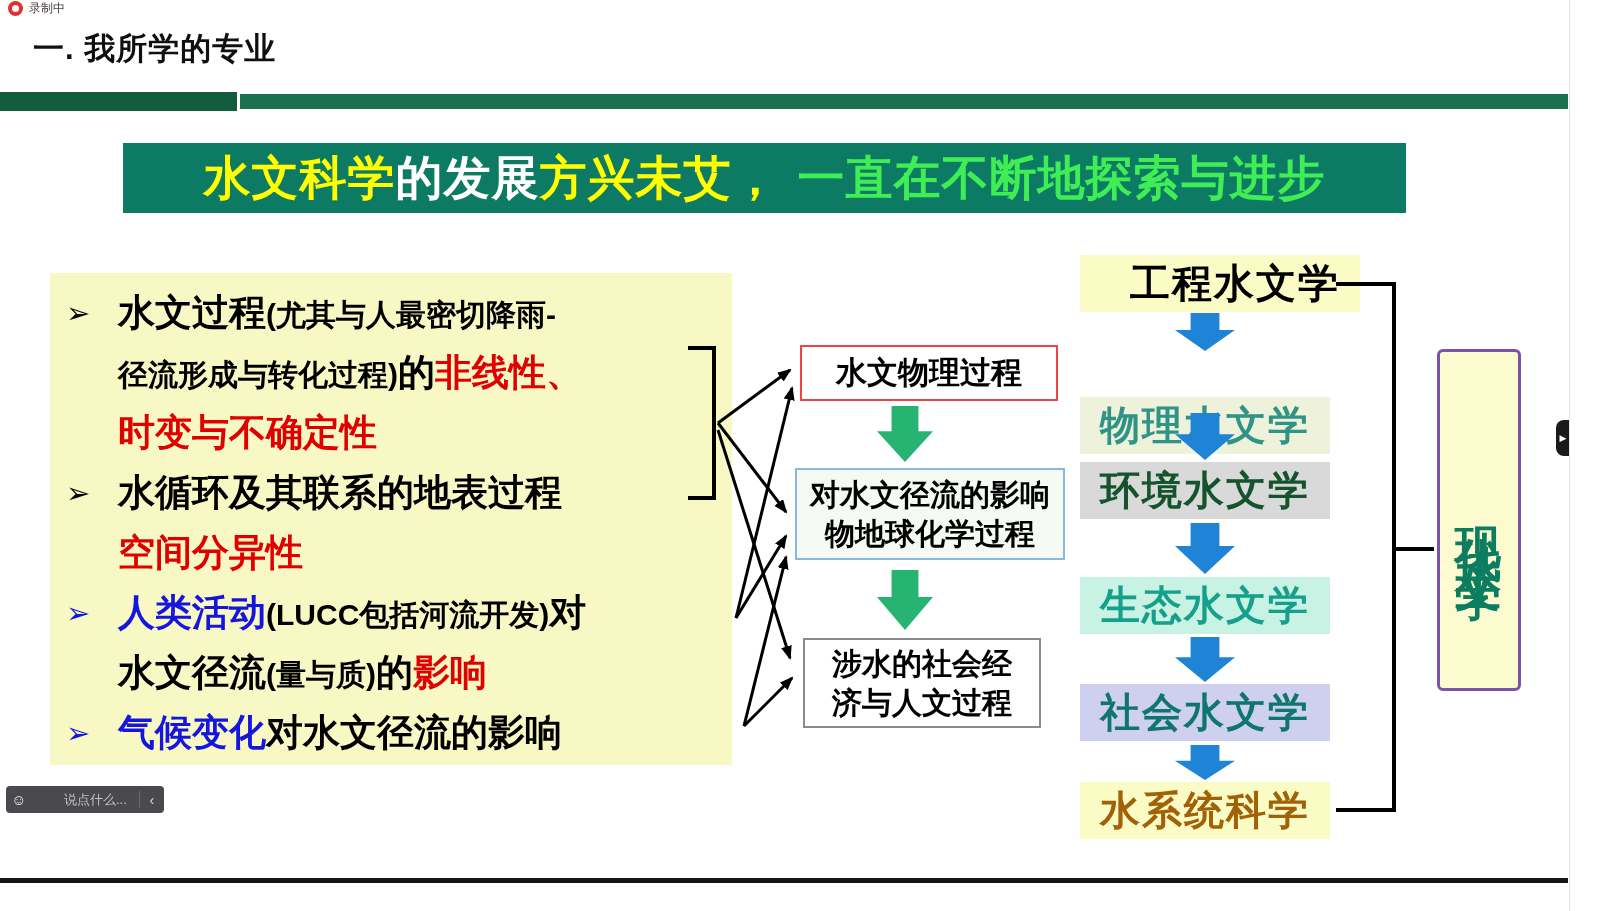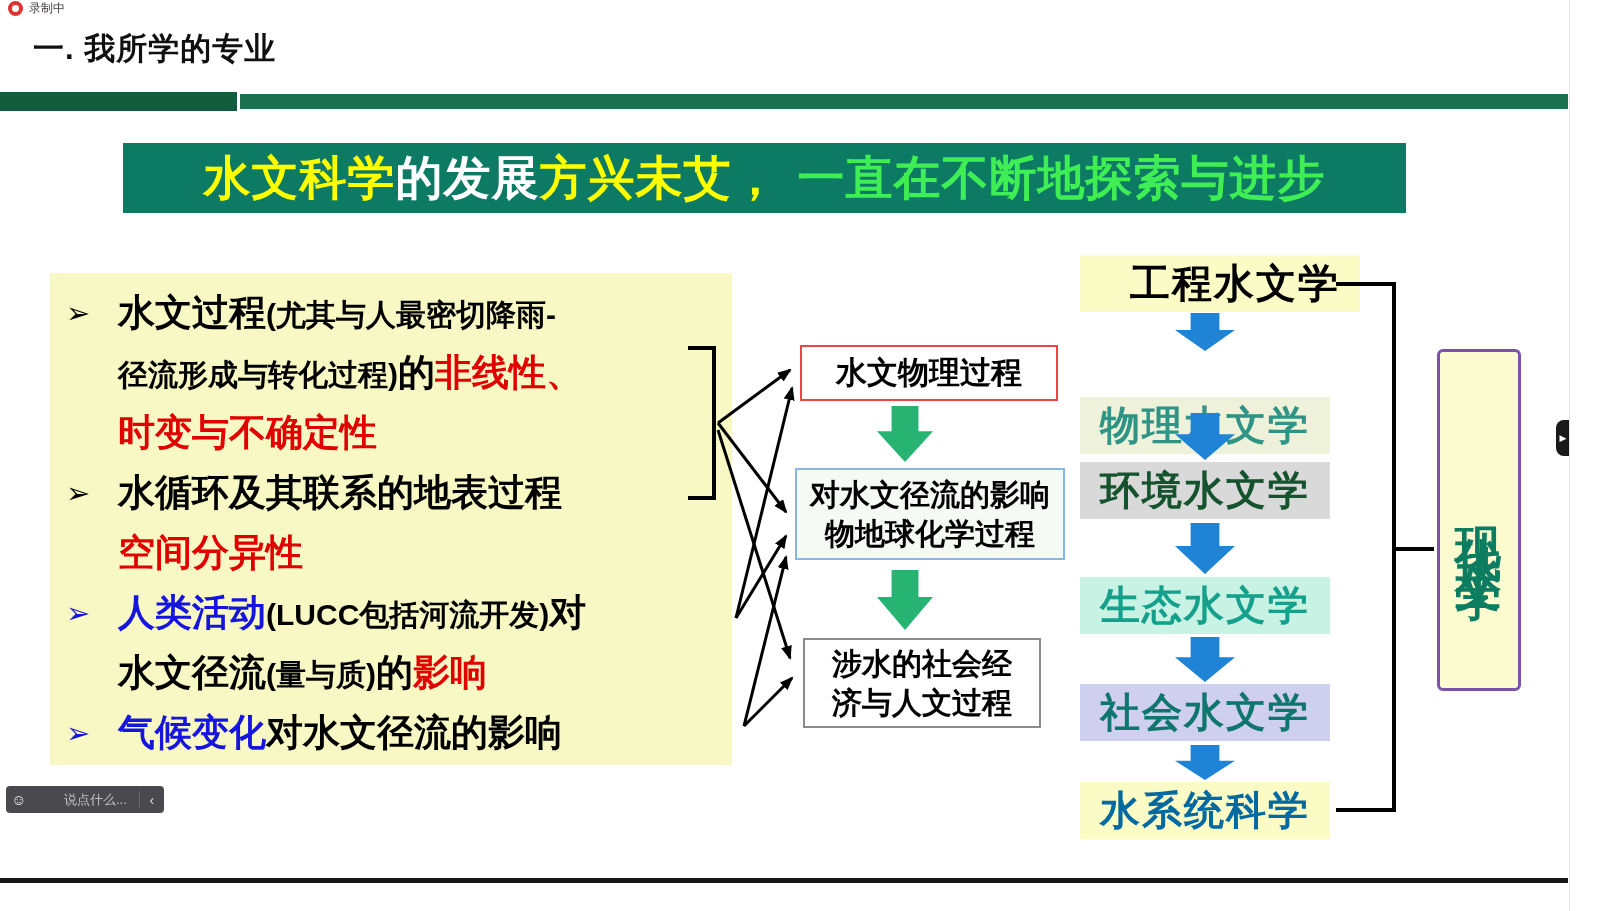--- a/index.html
+++ b/index.html
@@ -160,21 +160,21 @@
   </div>
   <div class="block-arrow ba ba3"></div>
   <div class="rf rf4" style="color: rgb(20, 160, 138); background-color: rgb(200, 242, 228);">
     <span>生态水文学</span>
   </div>
   <div class="block-arrow ba ba4"></div>
   <div class="rf rf5" style="color: #0f766e; background-color: rgb(207, 207, 239);">
     <span>社会水文学</span>
   </div>
   <div class="block-arrow ba ba5"></div>
-  <div class="rf rf6" style="color: #0369a1; background-color: rgb(251, 251, 198);">
+  <div class="rf rf6" style="color: #a16207; background-color: rgb(251, 251, 198);">
     <span>水系统科学</span>
   </div>
 
   <div class="modern">
     <span class="modern-text">现代水文学</span>
   </div>
 
   <svg class="overlay" width="1618" height="911" viewBox="0 0 1618 911">
     <defs>
       <marker id="ah" markerUnits="userSpaceOnUse" markerWidth="14" markerHeight="11" refX="12" refY="5.5" orient="auto">

